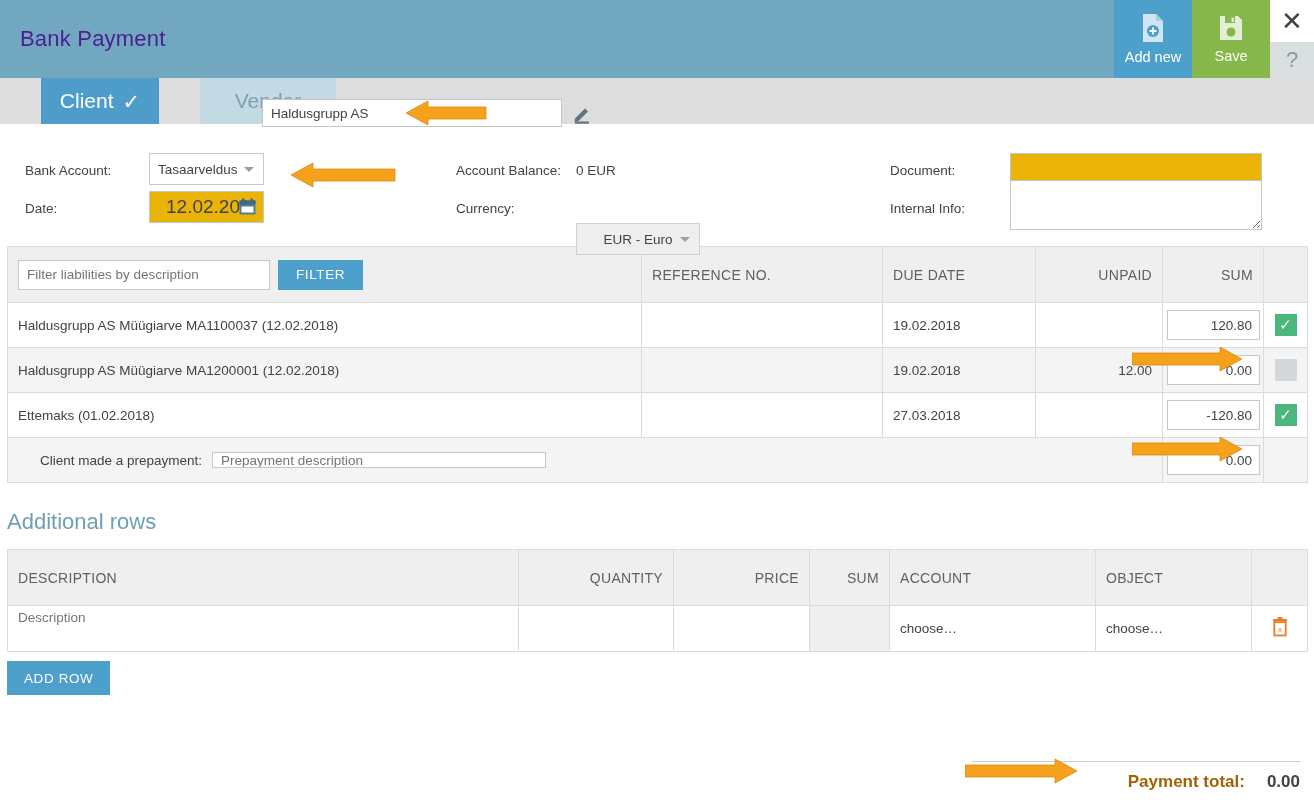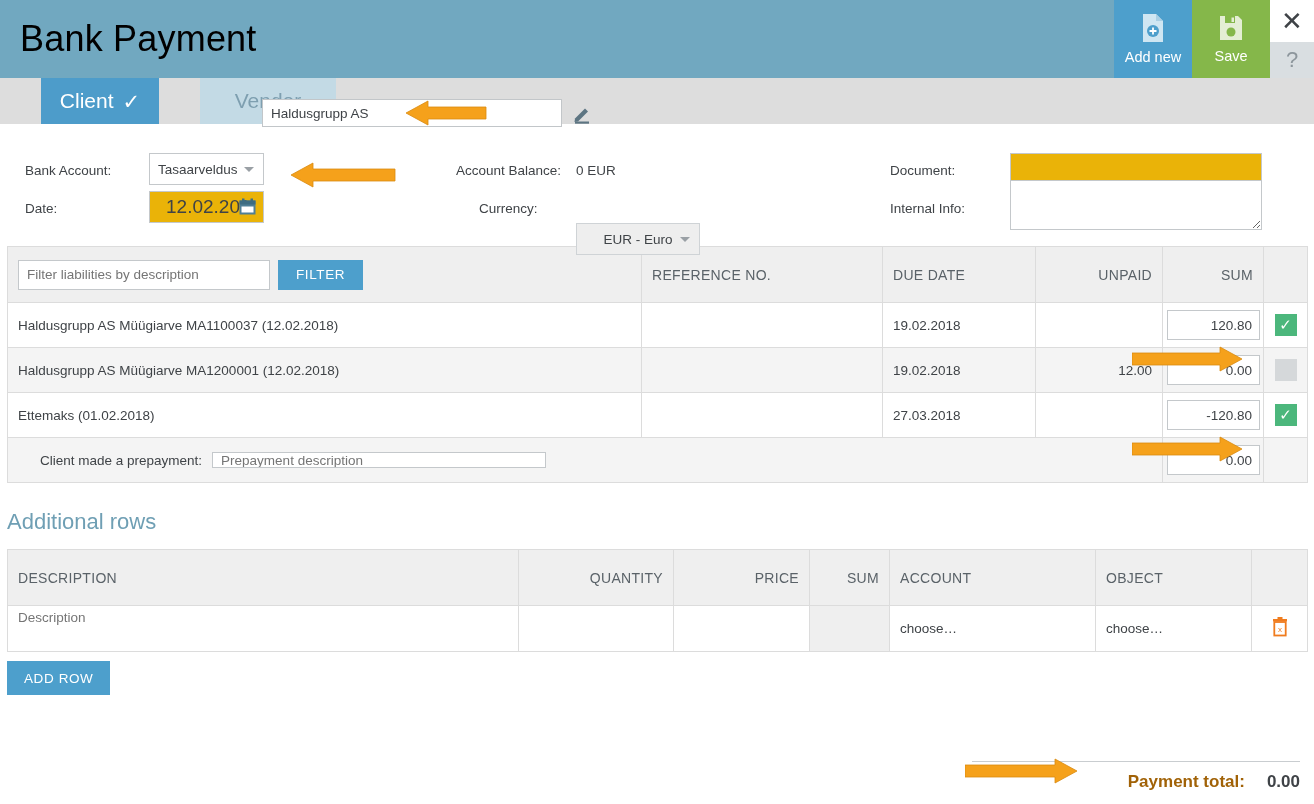--- a/index.html
+++ b/index.html
@@ -16,22 +16,22 @@
   
   .topbar {
     display: flex; align-items: stretch;
     height: 78px; width: 100%;
     background: #71a8c0;
   }
   .topbar-title {
     flex: 1;
     display: flex; align-items: center;
     padding-left: 20px;
-    font-size: 36px;
-    color: #000000;
+    font-size: 22px;
+    color: #4c1d95;
     letter-spacing: .2px;
   }
   .tb-btn {
     width: 78px; height: 78px;
     display: flex; flex-direction: column;
     align-items: center; justify-content: center;
     color: #ffffff; font-size: 14.5px;
     cursor: pointer; gap: 3px;
   }
   .tb-btn.addnew { background: #4d9fcc; }
@@ -289,21 +289,21 @@
           <rect x="3" y="0.5" width="2.5" height="4" fill="#3d6c82"></rect>
           <rect x="11.5" y="0.5" width="2.5" height="4" fill="#3d6c82"></rect>
           <rect x="2.5" y="8.5" width="12" height="6" fill="#ffffff"></rect>
         </svg>
       </span>
     </div>
 
     <span class="lbl f-abs" style="left:456px; top:39px;">Account Balance:</span>
     <span class="lbl f-abs" style="left:576px; top:39px;">0 EUR</span>
 
-    <span class="lbl f-abs" style="left:456px; top:77px;margin-left:23px;">Currency:</span>
+    <span class="lbl f-abs" style="left:456px; top:77px;">Currency:</span>
     <div class="sel grey f-abs" style="left:576px; top:67px; width:124px;justify-content:center;">
       <span>EUR - Euro</span>
       <span class="caret"></span>
     </div>
 
     <span class="lbl f-abs" style="left:890px; top:39px;">Document:</span>
     <input class="txtinput f-abs" style="left: 1010px; top: 29px; width: 252px;" type="text" value="">
 
     <span class="lbl f-abs" style="left:890px; top:77px;">Internal Info:</span>
     <textarea class="txtarea f-abs" style="left: 1010px; top: 56px; width: 252px; height: 50px; resize: vertical;"></textarea>

